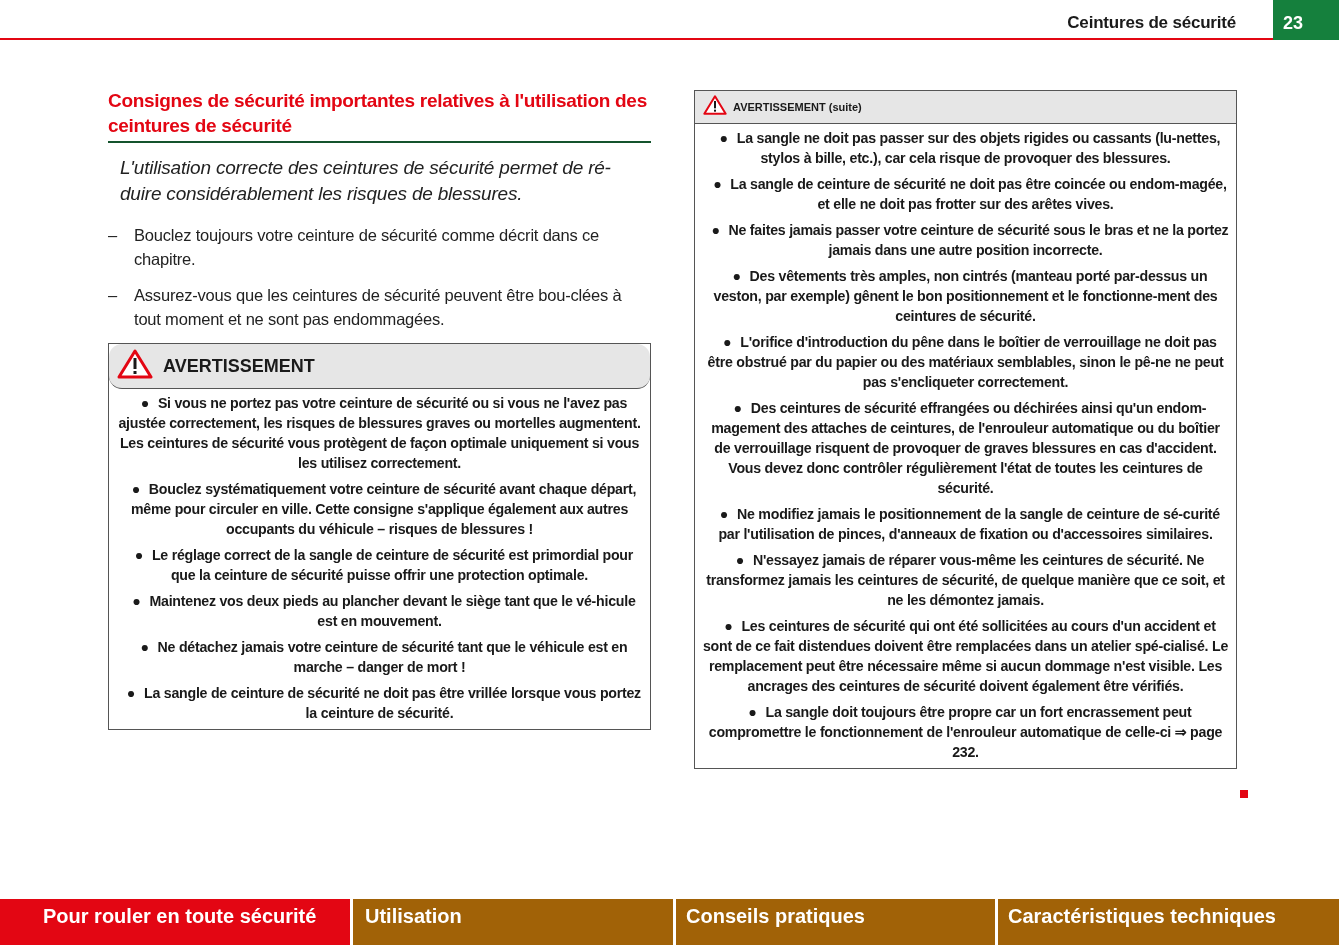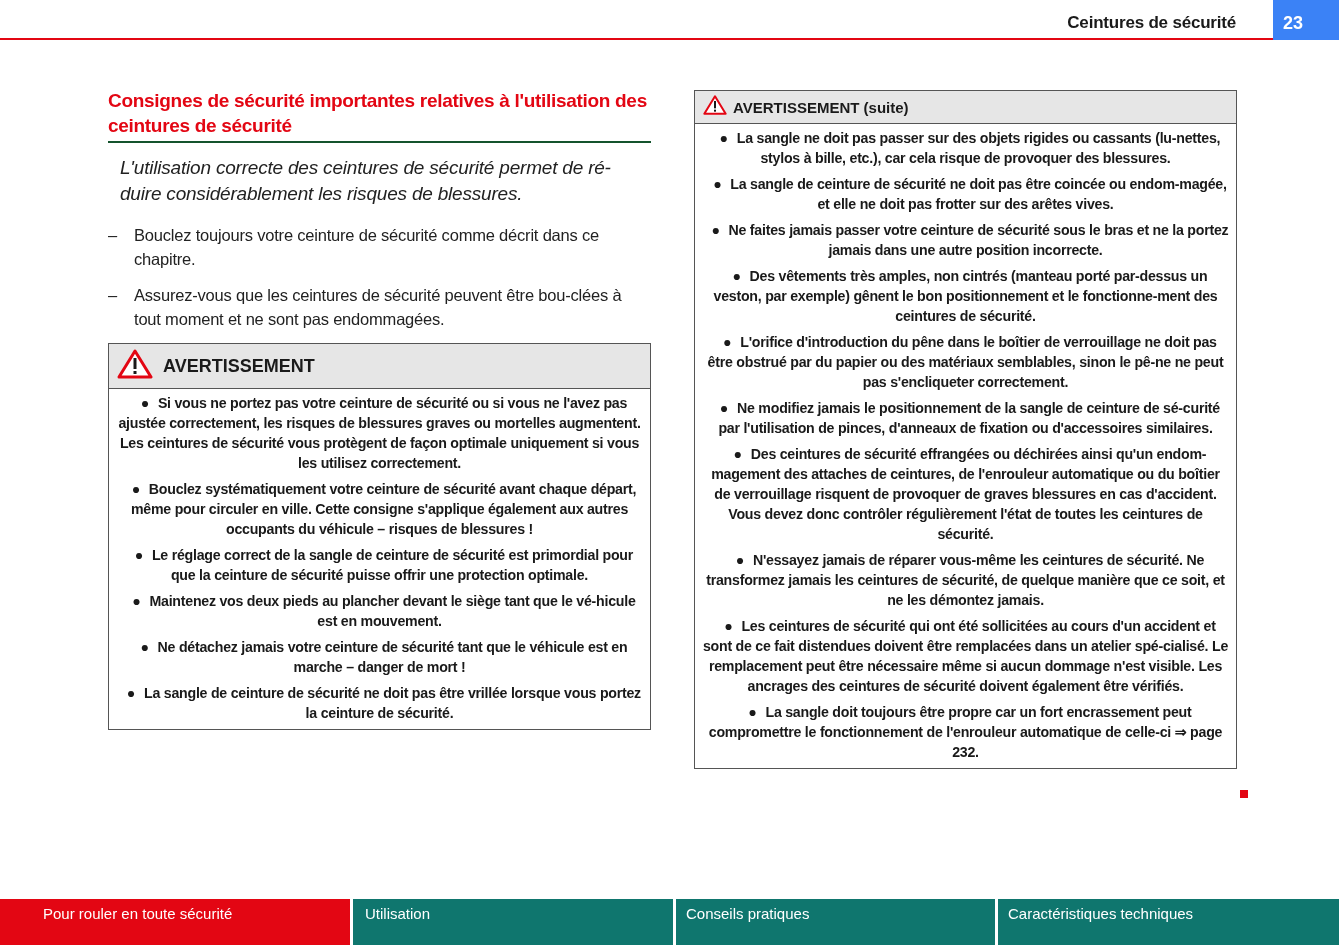--- a/index.html
+++ b/index.html
@@ -1,45 +1,45 @@
 <!DOCTYPE html>
 <html><head>
 <meta charset="utf-8">
 <style>
   html, body { margin: 0; padding: 0; background: #ffffff; }
   body { width: 1339px; height: 945px; position: relative; overflow: hidden;
          font-family: "Liberation Sans", sans-serif; color: #1a1a1a; }
   .header-line { position: absolute; left: 0; top: 38px; width: 1273px; height: 2px; background: #e30613; }
   .header-title { position: absolute; right: 103px; top: 13px; font-size: 17px; font-weight: bold; color: #1a1a1a; letter-spacing: -0.2px; }
-  .page-num { position: absolute; left: 1273px; top: 0; width: 66px; height: 40px; background: #3b82f6; color: #fff;
+  .page-num { position: absolute; left: 1273px; top: 0; width: 66px; height: 40px; background: #15803d; color: #fff;
               font-size: 18px; font-weight: bold; display: flex; align-items: flex-start; justify-content: center; padding-top: 13px; box-sizing: border-box; padding-right: 26px; }
   .col-left { position: absolute; left: 108px; top: 88px; width: 543px; }
   .section-title { color: #e30613; font-size: 19px; font-weight: bold; line-height: 25px; letter-spacing: -0.3px; margin: 0; padding-bottom: 3px; border-bottom: 2px solid #14532d; }
   .intro { font-style: italic; font-size: 19px; line-height: 26px; color: #222; margin: 12px 0 16px 12px; letter-spacing: -0.2px; }
   .steps { list-style: none; margin: 0; padding: 0; }
   .steps li { position: relative; padding-left: 26px; font-size: 16.5px; line-height: 24px; margin-bottom: 12px; color: #222; letter-spacing: -0.2px; }
   .steps li .dash { position: absolute; left: 0; top: 0; }
   .warn-box { border: 1px solid #555; background: #fff; }
   .warn-head { background: #e6e6e6; border-bottom: 1px solid #555; display: flex; align-items: center; }
   .warn-head .title { font-weight: bold; color: #1a1a1a; }
   .warn-body { padding: 4px 7px 6px 7px; }
   .warn-item { font-weight: bold; font-size: 14.2px; line-height: 20px; margin-bottom: 6px; letter-spacing: -0.25px; text-align: center; }
   .warn-item:last-child { margin-bottom: 0; }
   .warn-item .bullet { display: inline-block; width: 26px; }
   .box1 { margin-top: 12px; }
-  .box1 .warn-head { height: 44px; padding-left: 8px; }
+  .box1 .warn-head { height: 44px; padding-left: 8px; border-radius: 13px; }
   .box1 .warn-head .title { font-size: 18px; margin-left: 10px; }
   .col-right { position: absolute; left: 694px; top: 90px; width: 543px; }
   .box2 .warn-head { height: 32px; padding-left: 8px; }
-  .box2 .warn-head .title { font-size: 15px; margin-left: 6px; }
+  .box2 .warn-head .title { font-size: 11px; margin-left: 6px; }
   .end-mark { position: absolute; left: 1240px; top: 790px; width: 8px; height: 8px; background: #e30613; }
   .footer { position: absolute; left: 0; top: 899px; width: 1339px; height: 46px; display: flex; }
-  .footer .tab { height: 46px; box-sizing: border-box; padding: 6px 0 4px 0; font-size: 15px; font-weight: normal; color: #fff; border-right: 3px solid #fff; }
+  .footer .tab { height: 46px; box-sizing: border-box; padding: 6px 0 4px 0; font-size: 20px; font-weight: bold; color: #fff; border-right: 3px solid #fff; }
   .footer .tab.active { background: #e30613; }
-  .footer .tab.inactive { background: #0f766e; }
+  .footer .tab.inactive { background: #a16207; }
   .tab1 { width: 353px; padding-left: 43px !important; }
   .tab2 { width: 323px; padding-left: 12px !important; }
   .tab3 { width: 322px; padding-left: 10px !important; }
   .tab4 { flex: 1; padding-left: 10px !important; border-right: none !important; }
 </style>
 </head>
 <body>
 
 <div class="header-line"></div>
 <div class="header-title">Ceintures de sécurité</div>
@@ -86,22 +86,22 @@
           </svg>
       </span>
       <span class="title">AVERTISSEMENT (suite)</span>
     </div>
     <div class="warn-body">
       <div class="warn-item"><span class="bullet">●</span><span>La sangle ne doit pas passer sur des objets rigides ou cassants (lu-nettes, stylos à bille, etc.), car cela risque de provoquer des blessures.</span></div>
       <div class="warn-item"><span class="bullet">●</span><span>La sangle de ceinture de sécurité ne doit pas être coincée ou endom-magée, et elle ne doit pas frotter sur des arêtes vives.</span></div>
       <div class="warn-item"><span class="bullet">●</span><span>Ne faites jamais passer votre ceinture de sécurité sous le bras et ne la portez jamais dans une autre position incorrecte.</span></div>
       <div class="warn-item"><span class="bullet">●</span><span>Des vêtements très amples, non cintrés (manteau porté par-dessus un veston, par exemple) gênent le bon positionnement et le fonctionne-ment des ceintures de sécurité.</span></div>
       <div class="warn-item"><span class="bullet">●</span><span>L'orifice d'introduction du pêne dans le boîtier de verrouillage ne doit pas être obstrué par du papier ou des matériaux semblables, sinon le pê-ne ne peut pas s'encliqueter correctement.</span></div>
+      <div class="warn-item"><span class="bullet">●</span><span>Des ceintures de sécurité effrangées ou déchirées ainsi qu'un endom-magement des attaches de ceintures, de l'enrouleur automatique ou du boîtier de verrouillage risquent de provoquer de graves blessures en cas d'accident. Vous devez donc contrôler régulièrement l'état de toutes les ceintures de sécurité.</span></div>
       <div class="warn-item"><span class="bullet">●</span><span>Ne modifiez jamais le positionnement de la sangle de ceinture de sé-curité par l'utilisation de pinces, d'anneaux de fixation ou d'accessoires similaires.</span></div>
-      <div class="warn-item"><span class="bullet">●</span><span>Des ceintures de sécurité effrangées ou déchirées ainsi qu'un endom-magement des attaches de ceintures, de l'enrouleur automatique ou du boîtier de verrouillage risquent de provoquer de graves blessures en cas d'accident. Vous devez donc contrôler régulièrement l'état de toutes les ceintures de sécurité.</span></div>
       <div class="warn-item"><span class="bullet">●</span><span>N'essayez jamais de réparer vous-même les ceintures de sécurité. Ne transformez jamais les ceintures de sécurité, de quelque manière que ce soit, et ne les démontez jamais.</span></div>
       <div class="warn-item"><span class="bullet">●</span><span>Les ceintures de sécurité qui ont été sollicitées au cours d'un accident et sont de ce fait distendues doivent être remplacées dans un atelier spé-cialisé. Le remplacement peut être nécessaire même si aucun dommage n'est visible. Les ancrages des ceintures de sécurité doivent également être vérifiés.</span></div>
       <div class="warn-item"><span class="bullet">●</span><span>La sangle doit toujours être propre car un fort encrassement peut compromettre le fonctionnement de l'enrouleur automatique de celle-ci</span> <span>⇒ page 232.</span></div>
     </div>
   </div>
 </div>
 
 <div class="end-mark"></div>
 
 <div class="footer">

